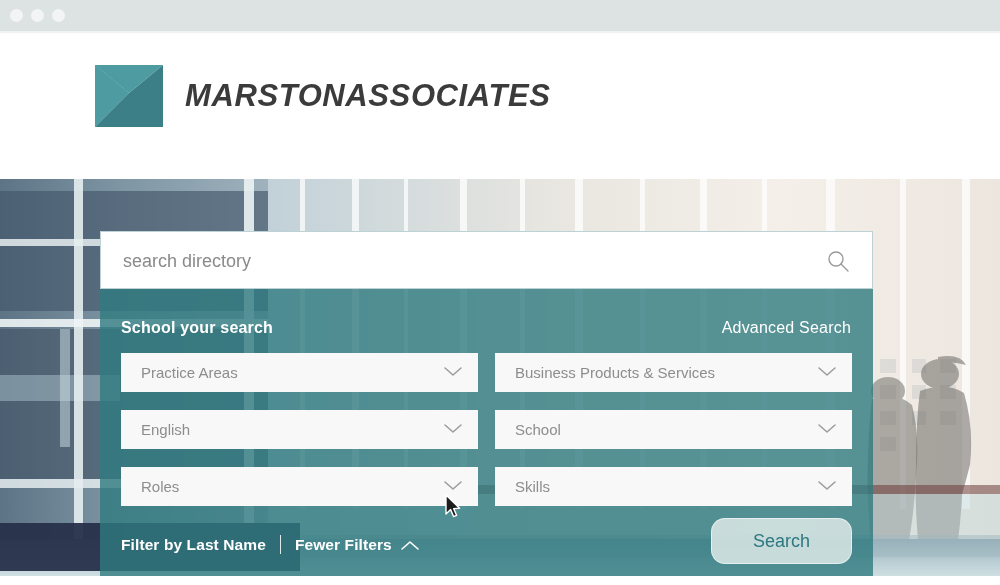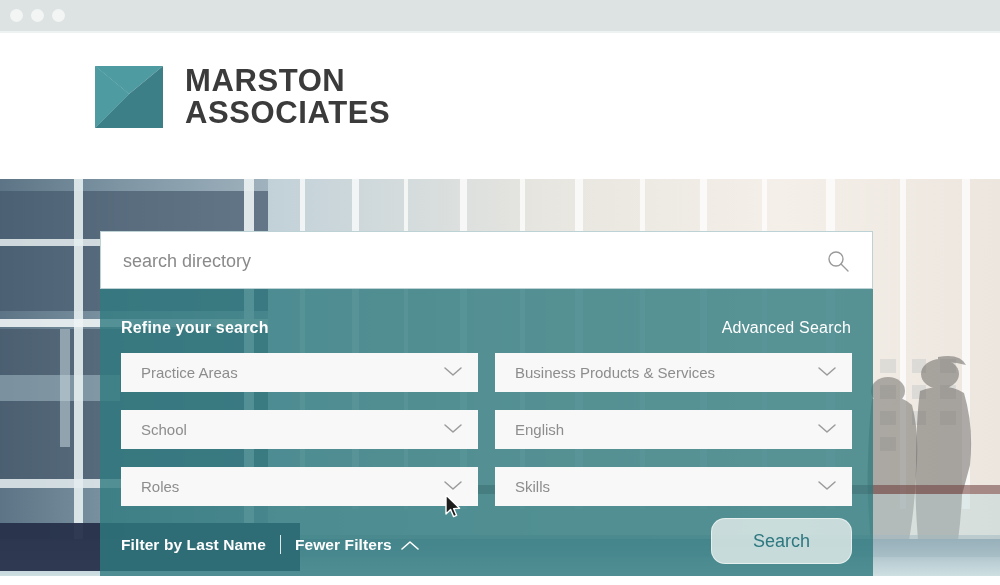--- a/index.html
+++ b/index.html
@@ -41,22 +41,23 @@
   }
   #brand-lockup {
     position: absolute; left: 95px; top: 32px;
     display: flex; align-items: center; gap: 22px;
   }
   #logo-mark {
     width: 68px; height: 62px;
     display: block;
   }
   #brand-text {
-    display: flex; flex-direction: column;
+    display: flex; flex-direction: row;
     line-height: 1.02;
+    font-style: italic;
   }
   #brand-text .line {
     font-size: 31px;
     font-weight: bold;
     letter-spacing: 0.6px;
     color: #3b3b3b;
     white-space: nowrap;
   }
 
   
@@ -308,49 +309,49 @@
     <div id="search-bar">
       <input id="search-input" type="text" placeholder="search directory" style="">
       <svg id="search-icon" viewBox="0 0 24 24">
         <circle cx="10" cy="10" r="7" fill="none" stroke="#9a9a9a" stroke-width="1.4"></circle>
         <line x1="15" y1="15" x2="22" y2="22" stroke="#9a9a9a" stroke-width="1.4" stroke-linecap="round"></line>
       </svg>
     </div>
 
     <div id="filters-panel">
 
-      <div id="refine-label">Refine your search</div>
+      <div id="refine-label">School your search</div>
 
       <div id="advanced-search">Advanced Search</div>
 
       <div id="filter-grid">
 
         <div class="filter-select">
           <span class="fs-label">Practice Areas</span>
           <svg class="fs-chevron" viewBox="0 0 20 13">
             <polyline points="2,3 10,10 18,3" fill="none" stroke="#9b9b9b" stroke-width="1.5" stroke-linecap="round" stroke-linejoin="round"></polyline>
           </svg>
         </div>
 
         <div class="filter-select">
           <span class="fs-label">Business Products &amp; Services</span>
           <svg class="fs-chevron" viewBox="0 0 20 13">
             <polyline points="2,3 10,10 18,3" fill="none" stroke="#9b9b9b" stroke-width="1.5" stroke-linecap="round" stroke-linejoin="round"></polyline>
           </svg>
         </div>
 
         <div class="filter-select">
+          <span class="fs-label">English</span>
+          <svg class="fs-chevron" viewBox="0 0 20 13">
+            <polyline points="2,3 10,10 18,3" fill="none" stroke="#9b9b9b" stroke-width="1.5" stroke-linecap="round" stroke-linejoin="round"></polyline>
+          </svg>
+        </div>
+
+        <div class="filter-select">
           <span class="fs-label">School</span>
-          <svg class="fs-chevron" viewBox="0 0 20 13">
-            <polyline points="2,3 10,10 18,3" fill="none" stroke="#9b9b9b" stroke-width="1.5" stroke-linecap="round" stroke-linejoin="round"></polyline>
-          </svg>
-        </div>
-
-        <div class="filter-select">
-          <span class="fs-label">English</span>
           <svg class="fs-chevron" viewBox="0 0 20 13">
             <polyline points="2,3 10,10 18,3" fill="none" stroke="#9b9b9b" stroke-width="1.5" stroke-linecap="round" stroke-linejoin="round"></polyline>
           </svg>
         </div>
 
         <div class="filter-select">
           <span class="fs-label">Roles</span>
           <svg class="fs-chevron" viewBox="0 0 20 13">
             <polyline points="2,3 10,10 18,3" fill="none" stroke="#9b9b9b" stroke-width="1.5" stroke-linecap="round" stroke-linejoin="round"></polyline>
           </svg>

